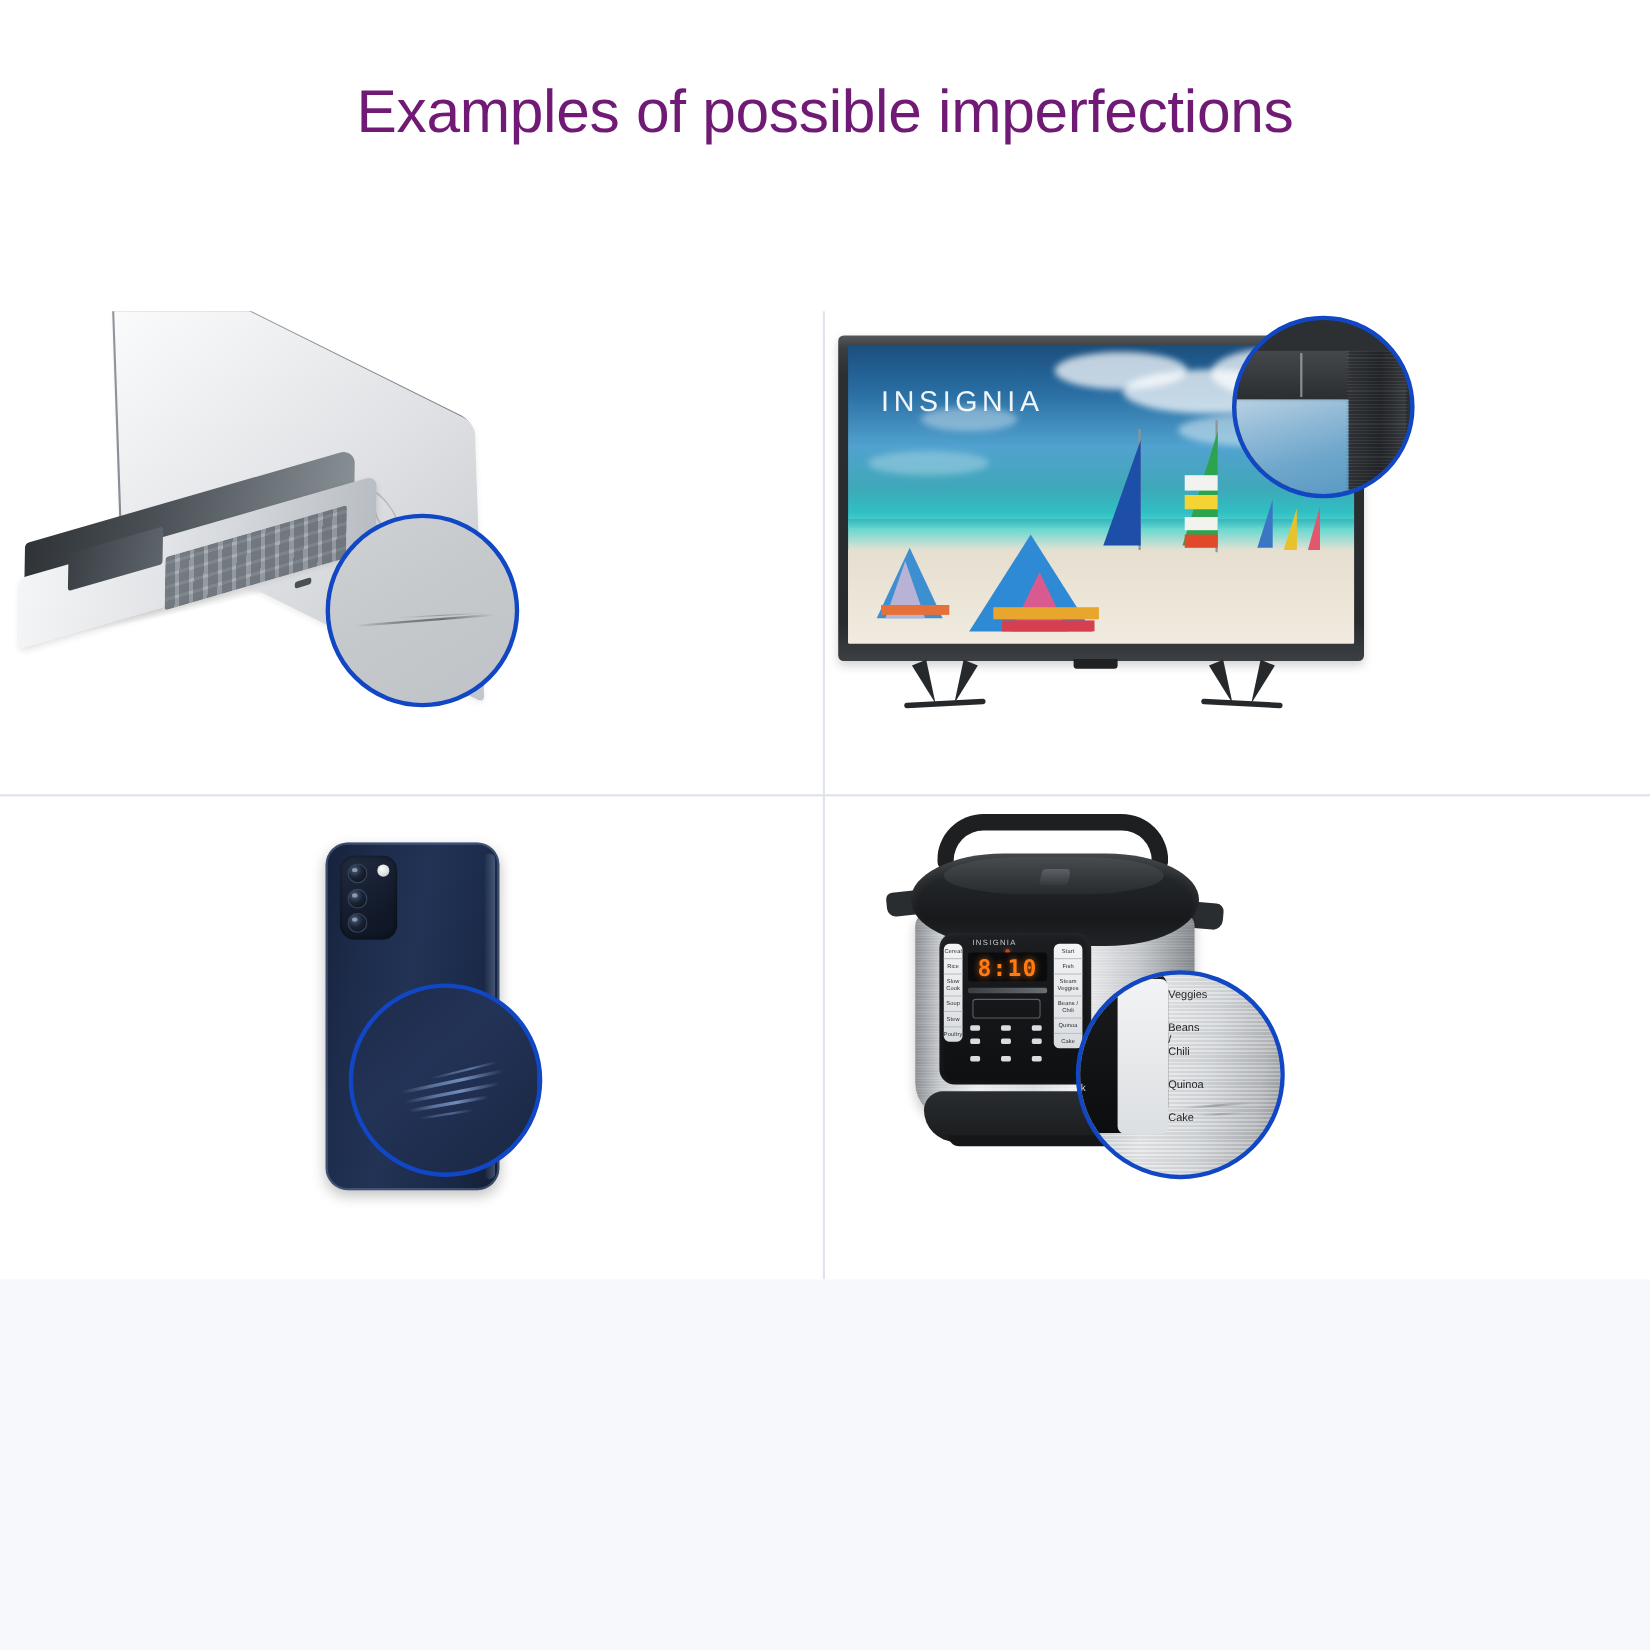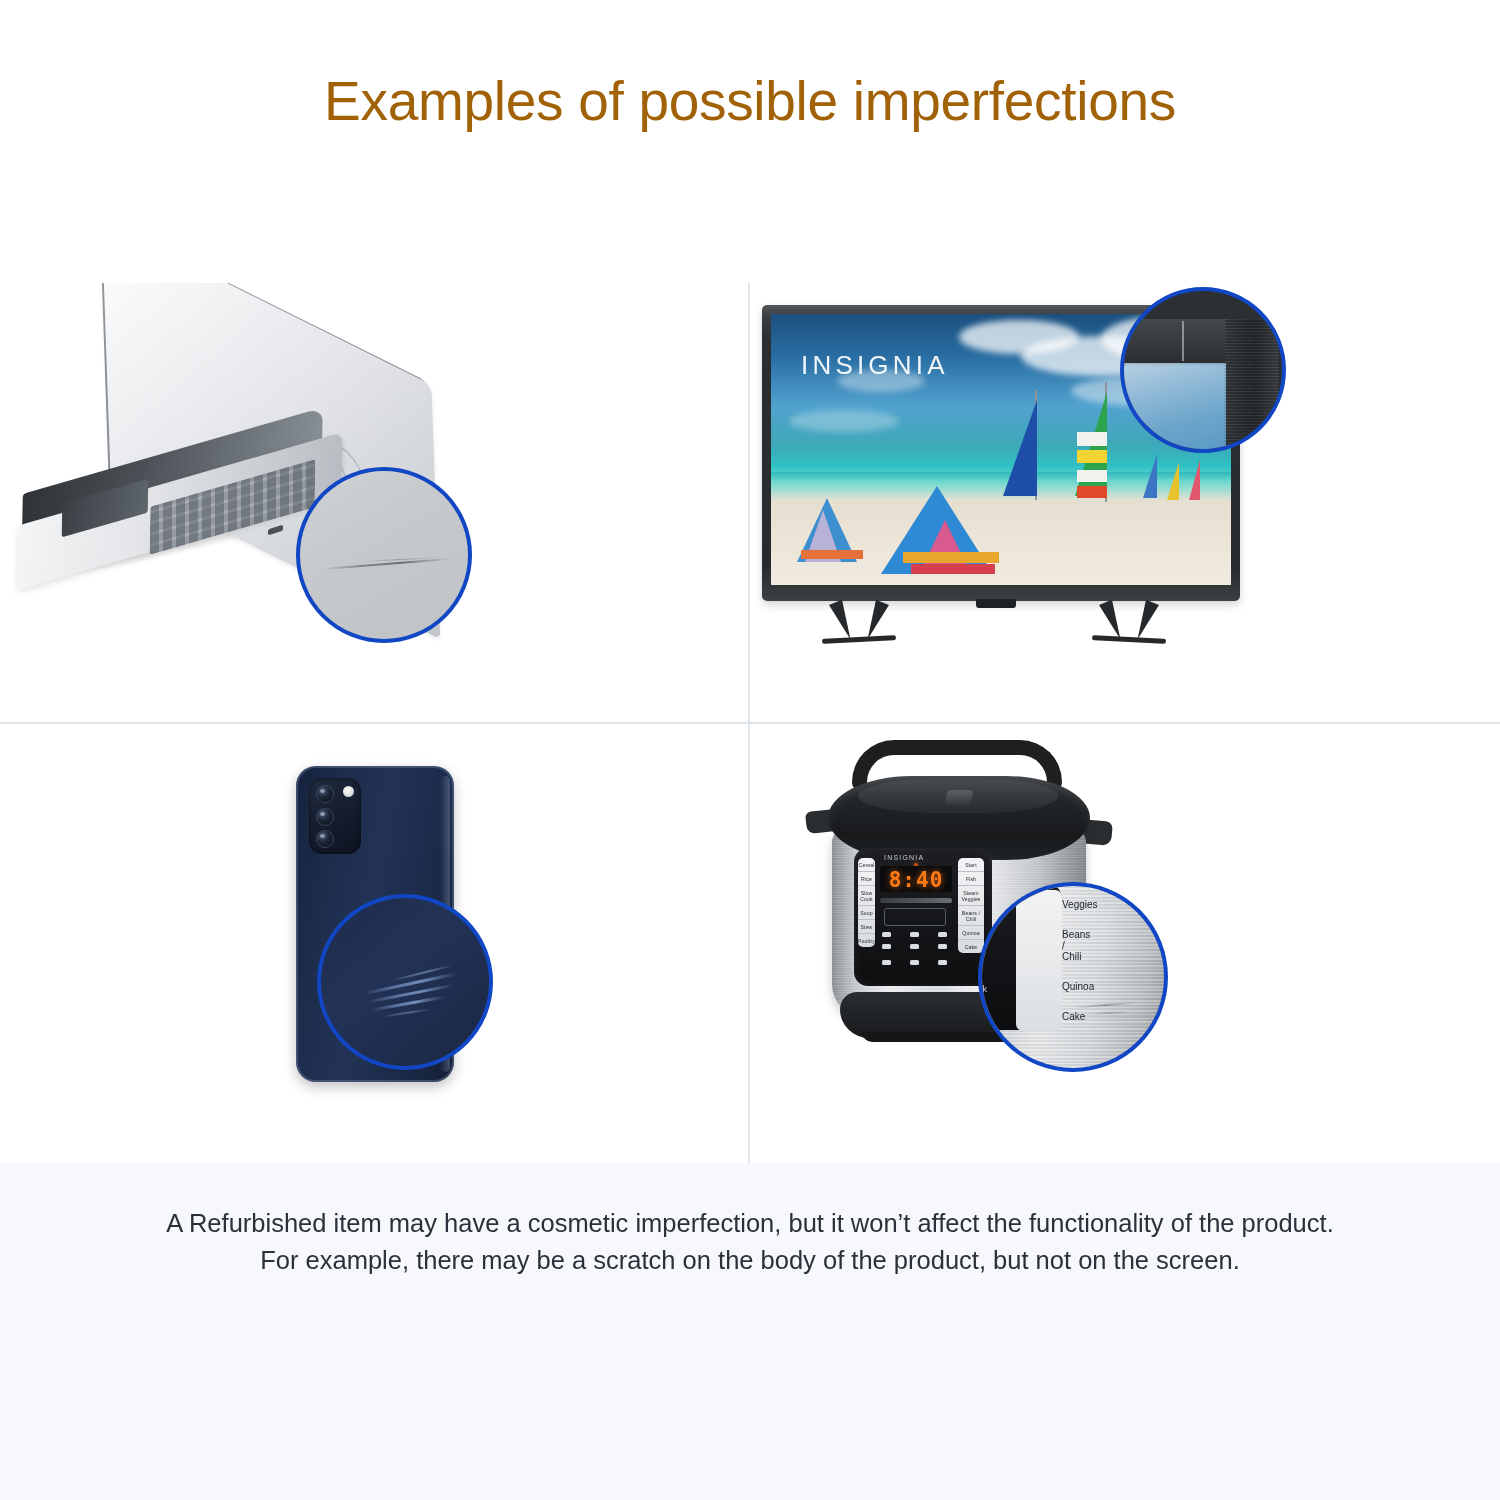--- a/index.html
+++ b/index.html
@@ -24,21 +24,21 @@
     position: absolute;
     top: 62px;
     left: 0;
     width: 1500px;
     text-align: center;
   }
   .title-line {
     font-size: 55px;
     line-height: 78px;
     font-weight: 400;
-    color: #a16207;
+    color: #701a75;
     letter-spacing: -0.3px;
   }
 
   
   .grid {
     position: absolute;
     top: 283px;
     left: 0;
     width: 1500px;
     height: 880px;
@@ -692,21 +692,21 @@
         <div class="pc-basebottom"></div>
         <div class="pc-feet"></div>
         <div class="pc-lid"></div>
         <div class="pc-lid-top"></div>
         <div class="pc-valve"></div>
 
         <div class="pc-panel">
           <div class="pc-brand">INSIGNIA</div>
           <div class="pc-led" style="left:60px;top:15px;"></div>
           <div class="pc-display">
-            <div class="pc-digits">8:40</div>
+            <div class="pc-digits">8:10</div>
           </div>
 
           <div class="pc-btncol" style="left:4px;top:10px;width:17px;">
             <div class="pc-btn">Cereal</div>
             <div class="pc-btn">Rice</div>
             <div class="pc-btn">Slow Cook</div>
             <div class="pc-btn">Soup</div>
             <div class="pc-btn">Stew</div>
             <div class="pc-btn">Poultry</div>
           </div>
@@ -746,16 +746,15 @@
             <div class="rc-btn">Cake</div>
           </div>
           <div class="rc-scratch" style="left:92px;top:118px;width:64px;height:2px;transform:rotate(-4deg);"></div>
           <div class="rc-scratch" style="left:104px;top:126px;width:44px;height:1.5px;transform:rotate(-3deg);opacity:.7;"></div>
         </div>
       </div>
     </div>
   </div>
 
   <div class="footer">
-    <p>A Refurbished item may have a cosmetic imperfection, but it won’t affect the functionality of the product. For example, there may be a scratch on the body of the product, but not on the screen.</p>
   </div>
 
 </div>
 
 </body></html>

